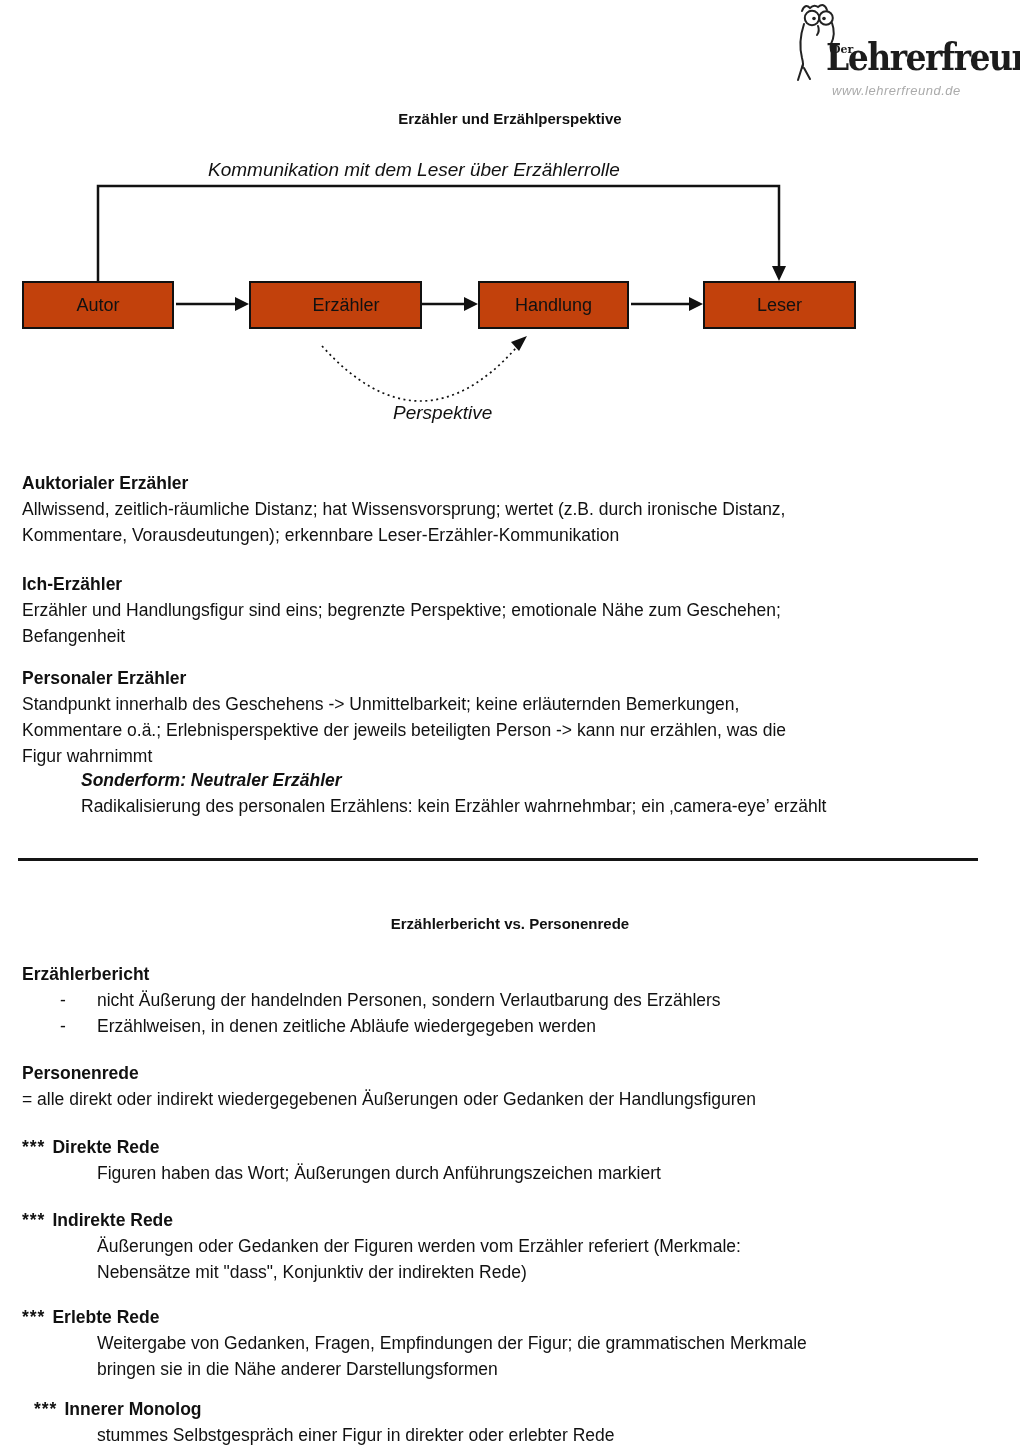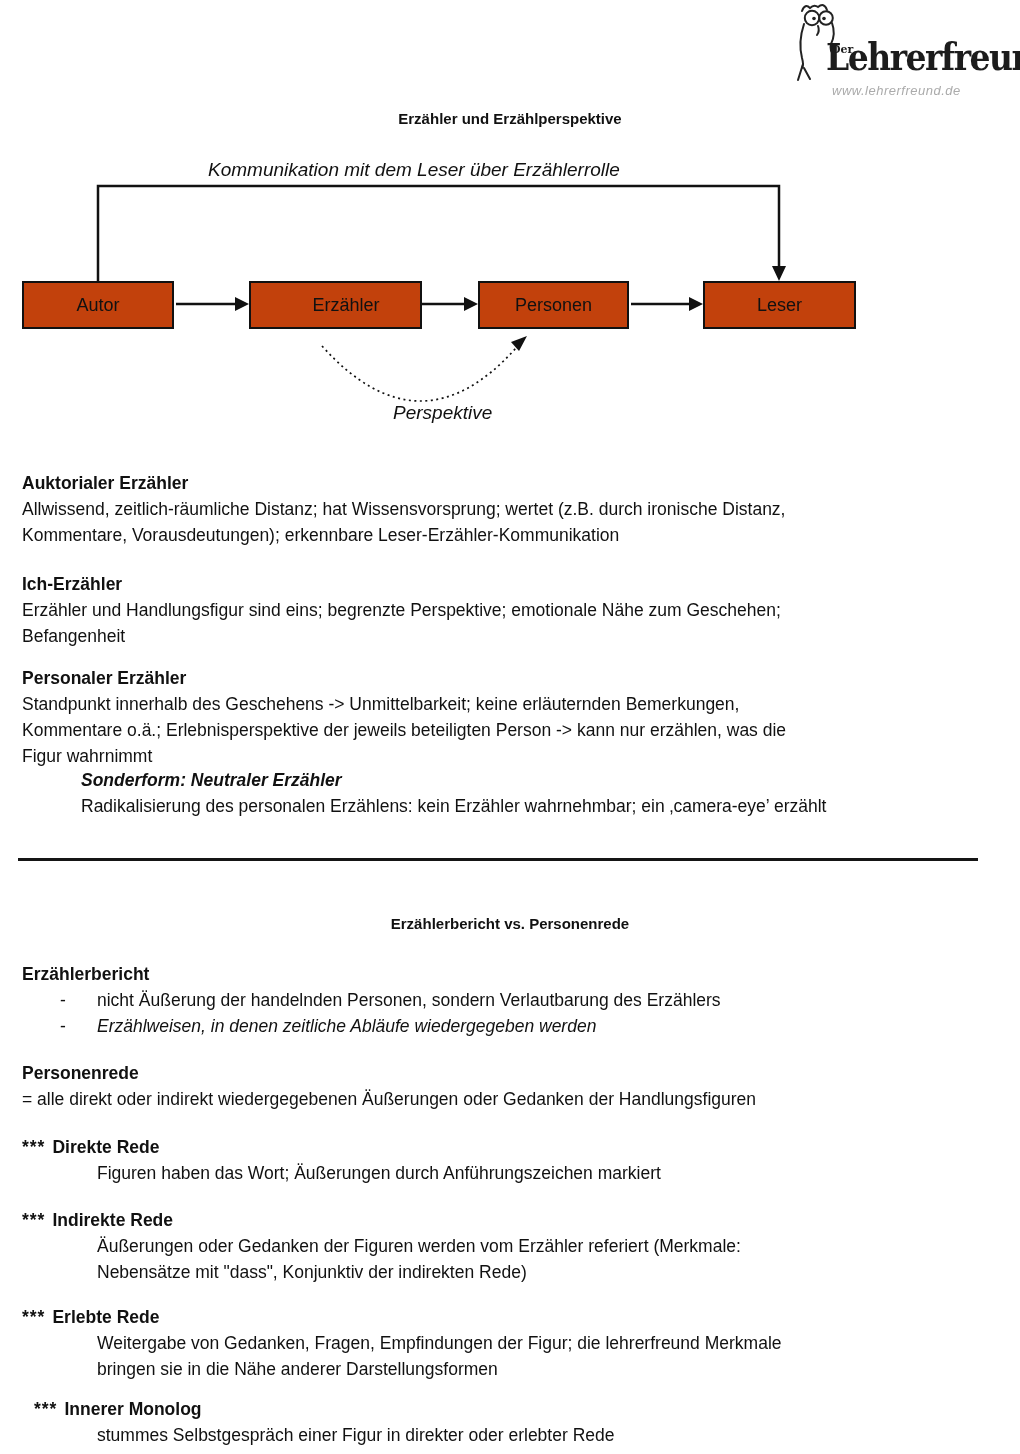--- a/index.html
+++ b/index.html
@@ -99,21 +99,21 @@
     </g>
   </svg>
 
   <div class="dbox" style="left:22px; width:148px;">
       <span>Autor</span>
     </div>
   <div class="dbox" style="left:249px; width:148px;padding-left:21px;">
       <span>Erzähler</span>
     </div>
   <div class="dbox" style="left:478px; width:147px;">
-      <span>Personen</span>
+      <span>Handlung</span>
     </div>
   <div class="dbox" style="left:703px; width:149px;">
       <span>Leser</span>
     </div>
 
   <div class="abs ital" style="left:357px; top:401px;margin-left:36px;">Perspektive</div>
 
   <div class="abs h17" style="left:22px; top:470px;">Auktorialer Erzähler</div>
   <div class="abs b17" style="left:22px; top:496px; width:985px;">Allwissend, zeitlich-räumliche Distanz; hat Wissensvorsprung; wertet (z.B. durch ironische Distanz,
 Kommentare, Vorausdeutungen); erkennbare Leser-Erzähler-Kommunikation</div>
@@ -130,40 +130,40 @@
   <div class="abs b17" style="left:81px; top:793px; width:930px;">Radikalisierung des personalen Erzählens: kein Erzähler wahrnehmbar; ein ‚camera-eye’ erzählt</div>
 
   <div class="divider" style="left:18px; top:858px; width:960px; height:3px;"></div>
 
   <div class="abs title" style="left:0; top:910px;">Erzählerbericht vs. Personenrede</div>
 
   <div class="abs h17" style="left:22px; top:961px;">Erzählerbericht</div>
   <div class="bullet-dash" style="left:60px; top:987px;">-</div>
   <div class="bullet-txt" style="left:97px; top:987px;">nicht Äußerung der handelnden Personen, sondern Verlautbarung des Erzählers</div>
   <div class="bullet-dash" style="left:60px; top:1013px;">-</div>
-  <div class="bullet-txt" style="left:97px; top:1013px;font-style:italic;">Erzählweisen, in denen zeitliche Abläufe wiedergegeben werden</div>
+  <div class="bullet-txt" style="left:97px; top:1013px;">Erzählweisen, in denen zeitliche Abläufe wiedergegeben werden</div>
 
   <div class="abs h17" style="left:22px; top:1060px;">Personenrede</div>
   <div class="abs b17" style="left:22px; top:1086px; width:985px;">= alle direkt oder indirekt wiedergegebenen Äußerungen oder Gedanken der Handlungsfiguren</div>
 
   <div class="star-h" style="left:22px; top:1134px;">
     <span class="pfx">***</span><span>Direkte Rede</span>
   </div>
   <div class="abs b17" style="left:97px; top:1160px; width:910px;">Figuren haben das Wort; Äußerungen durch Anführungszeichen markiert</div>
 
   <div class="star-h" style="left:22px; top:1207px;">
     <span class="pfx">***</span><span>Indirekte Rede</span>
   </div>
   <div class="abs b17" style="left:97px; top:1233px; width:910px;">Äußerungen oder Gedanken der Figuren werden vom Erzähler referiert (Merkmale:
 Nebensätze mit "dass", Konjunktiv der indirekten Rede)</div>
 
   <div class="star-h" style="left:22px; top:1304px;">
     <span class="pfx">***</span><span>Erlebte Rede</span>
   </div>
-  <div class="abs b17" style="left:97px; top:1330px; width:910px;">Weitergabe von Gedanken, Fragen, Empfindungen der Figur; die lehrerfreund Merkmale
+  <div class="abs b17" style="left:97px; top:1330px; width:910px;">Weitergabe von Gedanken, Fragen, Empfindungen der Figur; die grammatischen Merkmale
 bringen sie in die Nähe anderer Darstellungsformen</div>
 
   <div class="star-h" style="left:34px; top:1396px;">
     <span class="pfx">***</span><span>Innerer Monolog</span>
   </div>
   <div class="abs b17" style="left:97px; top:1422px; width:910px;">stummes Selbstgespräch einer Figur in direkter oder erlebter Rede</div>
 
 </div>
 
 </body></html>

